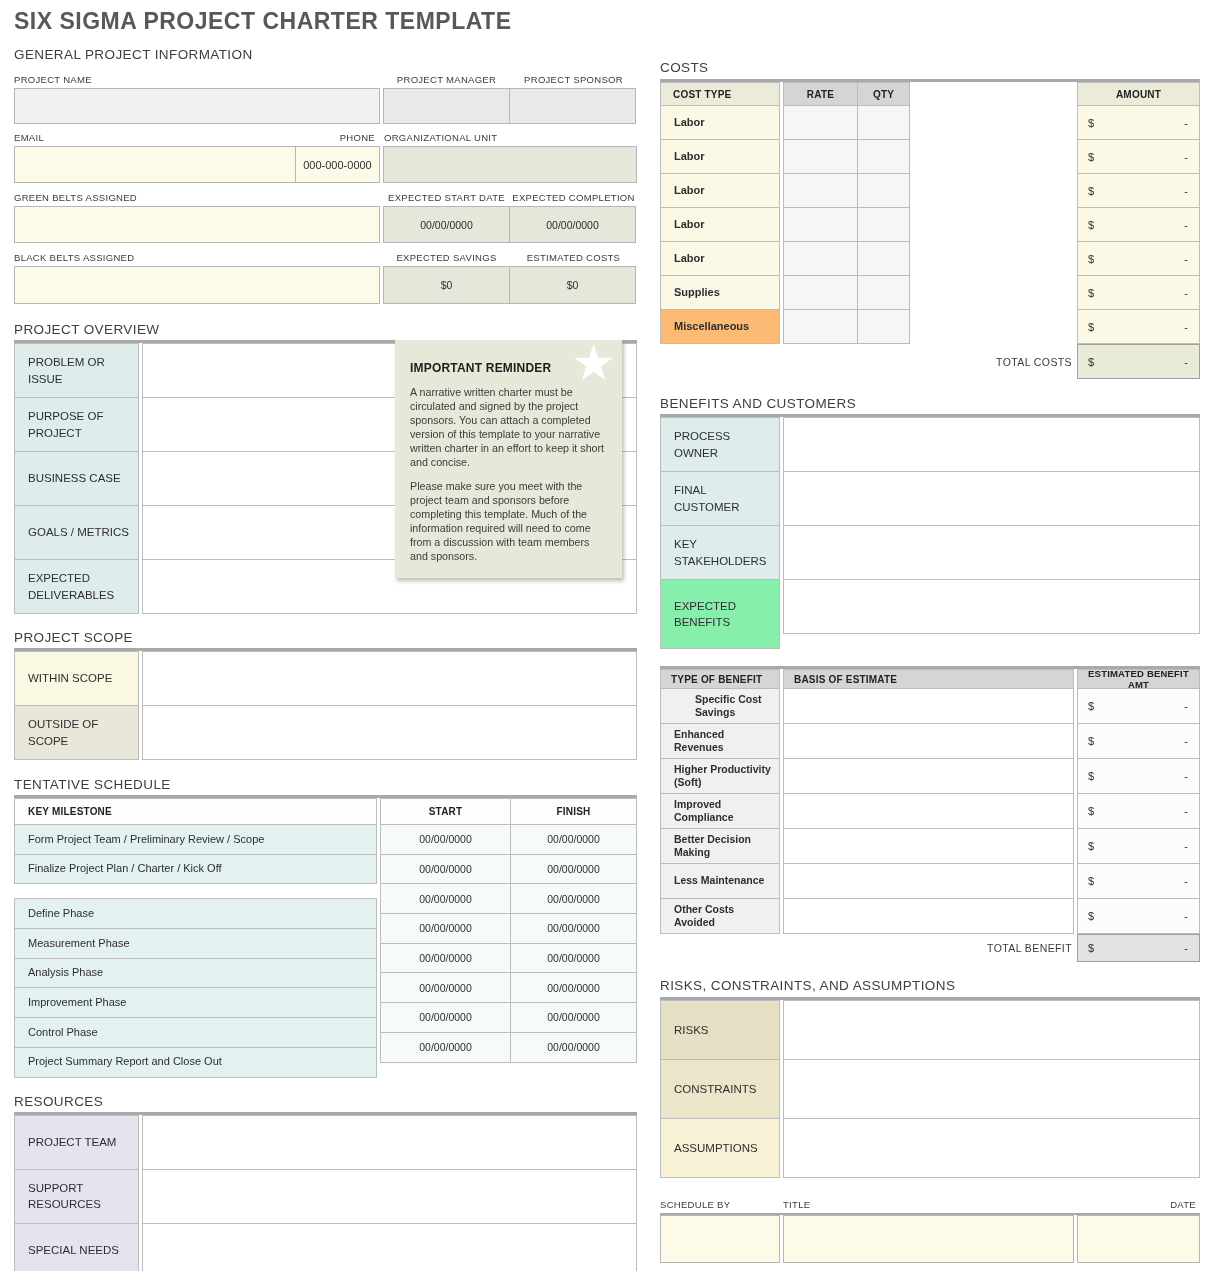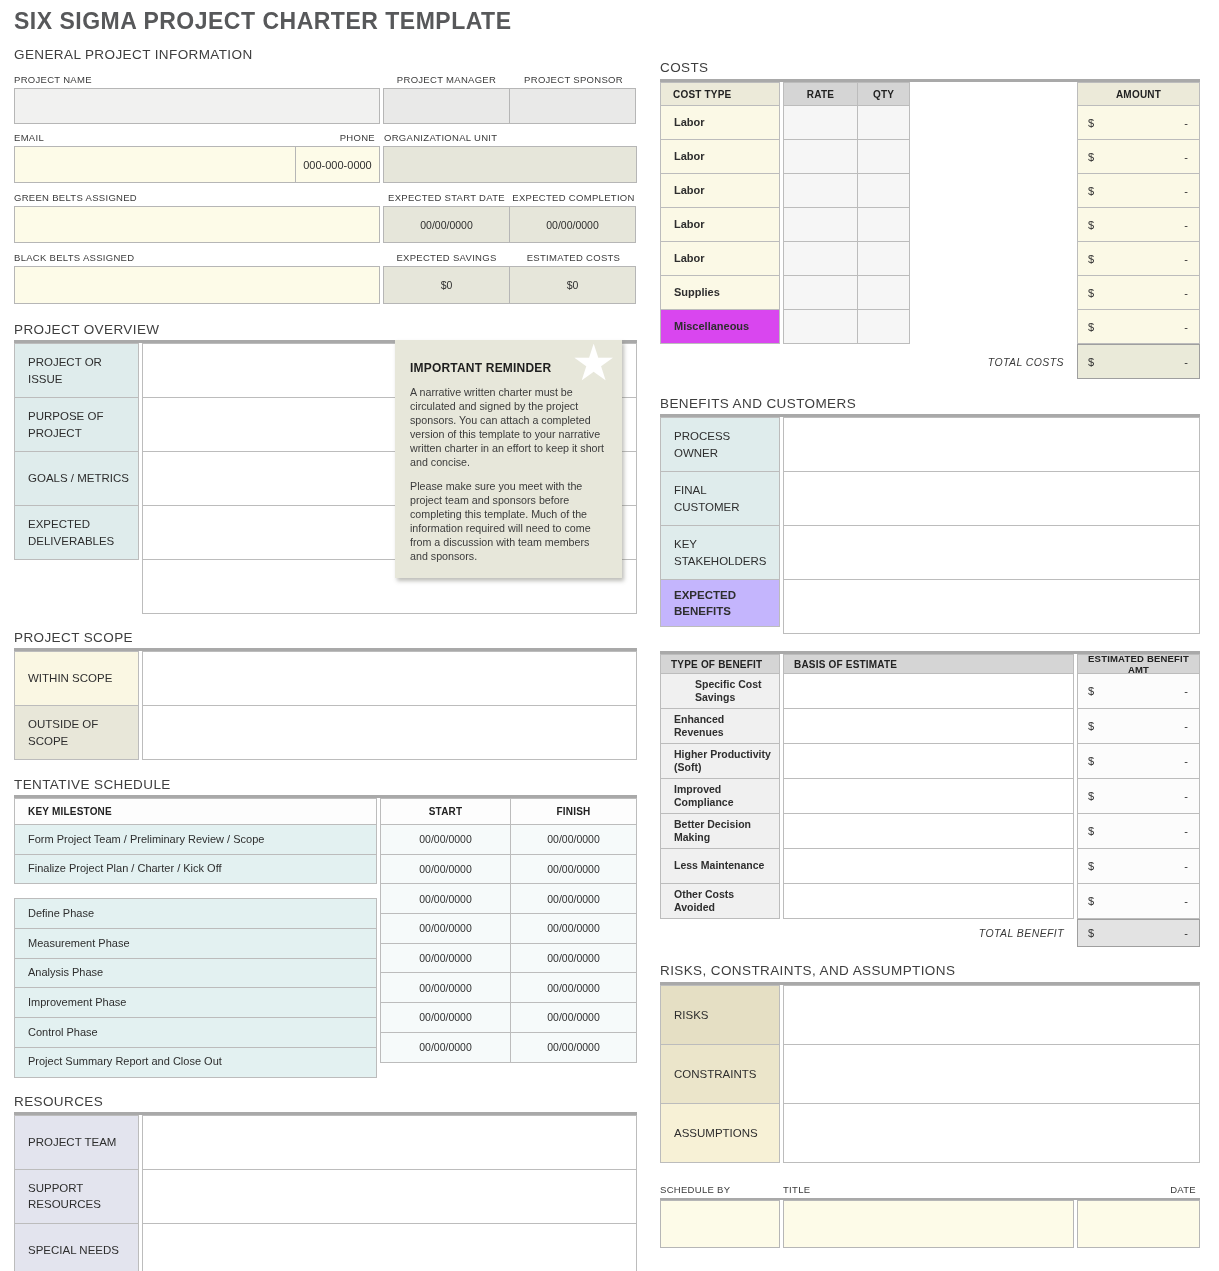--- a/index.html
+++ b/index.html
@@ -27,21 +27,21 @@
 
   .labcell { display:flex; align-items:center; padding:0 8px 0 13px; font-size:11.5px; color:#2e2e2e; line-height:1.4; }
   .blank { background:#fff; }
 
   .hdrcell { display:flex; align-items:center; font-size:10px; font-weight:bold; color:#222; letter-spacing:.2px; }
   .ctr { justify-content:center; text-align:center; }
 
   .money { display:flex; align-items:center; justify-content:space-between; padding:0 11px 0 10px; font-size:11px; color:#2f2f2f; }
 
   .total-row { display:flex; justify-content:flex-end; align-items:center; }
-  .total-lbl { font-size:10.5px; color:#3a3a3a; letter-spacing:.4px; margin-right:13px;font-style:italic; }
+  .total-lbl { font-size:10.5px; color:#3a3a3a; letter-spacing:.4px; margin-right:5px; }
   .total-box { border:1px solid #9f9f9f; }
 
   
   .reminder { position:absolute; left:395px; top:340px; width:227px; height:238px;
               background:#e7e7da; padding:13px 14px 12px 15px; box-shadow:2px 3px 4px rgba(110,110,100,.45); z-index:5; }
   .reminder h3 { font-size:12px; font-weight:bold; color:#1e1e1e; letter-spacing:.2px; margin-top:8px; }
   .reminder p { font-size:10.7px; color:#3c3c3c; line-height:1.3; margin-top:11px; }
   .star { position:absolute; top:-2px; right:6px; font-size:50px; color:#ffffff; line-height:1; }
 </style>
 </head>
@@ -107,22 +107,23 @@
       <div class="fcell" style="width:366px;height:38px;background:#fdfbe8;"></div>
       <div class="joined">
         <div class="fcell" style="width:127px;height:38px;background:#e6e6da;font-size:10.5px;">$0</div>
         <div class="fcell" style="width:127px;height:38px;background:#e6e6da;font-size:10.5px;">$0</div>
       </div>
     </div>
 
     <div class="sec-h" style="margin-top:18px;height:15px;">PROJECT OVERVIEW</div>
     <div class="tbl" style="margin-top:3px;">
       <div class="colstack" style="width:125px;">
-        <div class="cell labcell" style="height:55px;background:#dfecec;">PROJECT OR ISSUE</div>
+        <div class="cell labcell" style="height:55px;background:#dfecec;">PROBLEM OR ISSUE</div>
         <div class="cell labcell" style="height:55px;background:#dfecec;">PURPOSE OF PROJECT</div>
+        <div class="cell labcell" style="height:55px;background:#dfecec;">BUSINESS CASE</div>
         <div class="cell labcell" style="height:55px;background:#dfecec;">GOALS / METRICS</div>
         <div class="cell labcell" style="height:55px;background:#dfecec;">EXPECTED DELIVERABLES</div>
       </div>
       <div class="colstack" style="flex:1;">
         <div class="cell blank" style="height:55px;"></div>
         <div class="cell blank" style="height:55px;"></div>
         <div class="cell blank" style="height:55px;"></div>
         <div class="cell blank" style="height:55px;"></div>
         <div class="cell blank" style="height:55px;"></div>
       </div>
@@ -200,21 +201,21 @@
 
     <div class="tbl" style="margin-top:4px;">
       <div class="colstack" style="width:120px;">
         <div class="cell hdrcell" style="height:24px;padding-left:12px;background:#ecead9;">COST TYPE</div>
         <div class="cell labcell" style="height:35px;background:#fbf9e6;font-weight:bold;font-size:11px;">Labor</div>
         <div class="cell labcell" style="height:35px;background:#fbf9e6;font-weight:bold;font-size:11px;">Labor</div>
         <div class="cell labcell" style="height:35px;background:#fbf9e6;font-weight:bold;font-size:11px;">Labor</div>
         <div class="cell labcell" style="height:35px;background:#fbf9e6;font-weight:bold;font-size:11px;">Labor</div>
         <div class="cell labcell" style="height:35px;background:#fbf9e6;font-weight:bold;font-size:11px;">Labor</div>
         <div class="cell labcell" style="height:35px;background:#fbf9e6;font-weight:bold;font-size:11px;">Supplies</div>
-        <div class="cell labcell" style="height:35px;background:#d946ef;font-weight:bold;font-size:11px;">Miscellaneous</div>
+        <div class="cell labcell" style="height:35px;background:#fdba74;font-weight:bold;font-size:11px;">Miscellaneous</div>
       </div>
       <div class="joined" style="width:291px;">
         <div class="colstack" style="width:75px;">
           <div class="cell hdrcell ctr" style="height:24px;background:#d5d5d5;">RATE</div>
           <div class="cell" style="height:35px;background:#f6f6f6;"></div>
           <div class="cell" style="height:35px;background:#f6f6f6;"></div>
           <div class="cell" style="height:35px;background:#f6f6f6;"></div>
           <div class="cell" style="height:35px;background:#f6f6f6;"></div>
           <div class="cell" style="height:35px;background:#f6f6f6;"></div>
           <div class="cell" style="height:35px;background:#f6f6f6;"></div>
@@ -271,21 +272,21 @@
           <span>-</span>
         </div>
     </div>
 
     <div class="sec-h" style="margin-top:17px;height:15px;">BENEFITS AND CUSTOMERS</div>
     <div class="tbl" style="margin-top:3px;">
       <div class="colstack" style="width:120px;">
         <div class="cell labcell" style="height:55px;background:#dfecec;">PROCESS OWNER</div>
         <div class="cell labcell" style="height:55px;background:#dfecec;">FINAL CUSTOMER</div>
         <div class="cell labcell" style="height:55px;background:#dfecec;">KEY STAKEHOLDERS</div>
-        <div class="cell labcell" style="height:48px;background:#c4b5fd;font-weight:bold;">EXPECTED BENEFITS</div>
+        <div class="cell labcell" style="height:70px;background:#86efac;">EXPECTED BENEFITS</div>
       </div>
       <div class="colstack" style="flex:1;">
         <div class="cell blank" style="height:55px;"></div>
         <div class="cell blank" style="height:55px;"></div>
         <div class="cell blank" style="height:55px;"></div>
         <div class="cell blank" style="height:55px;"></div>
       </div>
     </div>
 
     <div class="tbl" style="margin-top:17px;">

